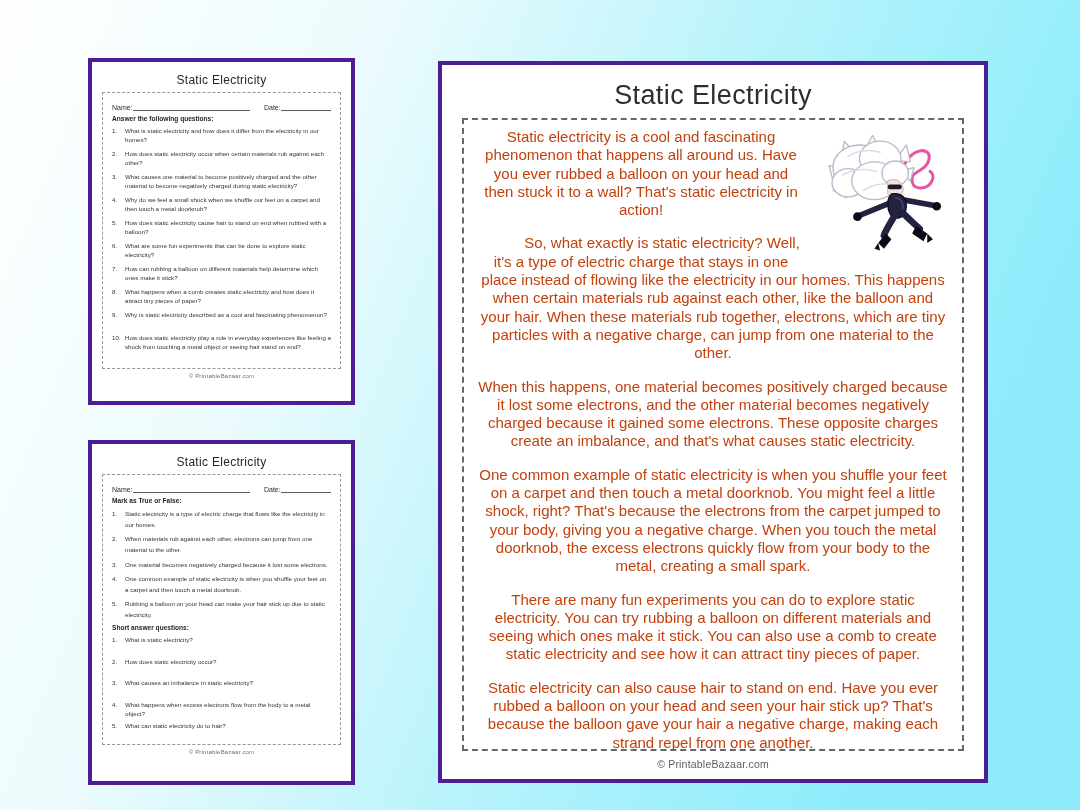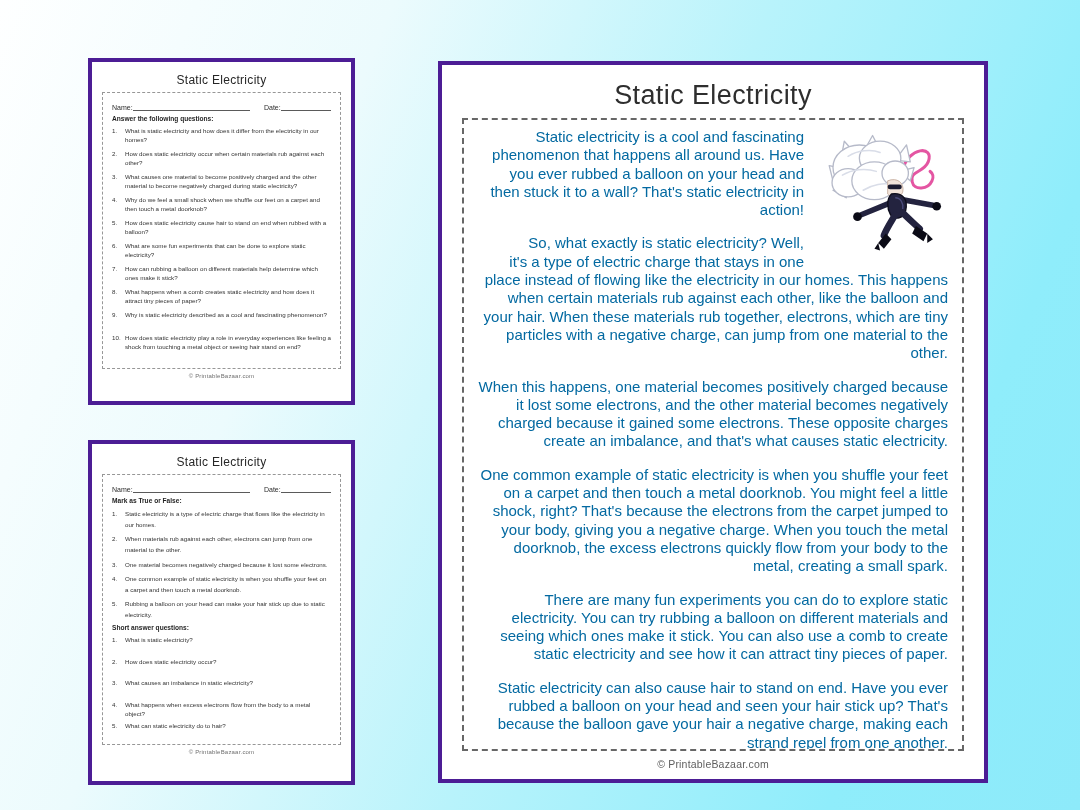--- a/index.html
+++ b/index.html
@@ -43,22 +43,22 @@
   
   .mainpage{left:438px;top:61px;width:550px;height:722px;padding:0 20px;}
   .rp-title{
     margin:15px 0 7px 0;text-align:center;font-size:27px;font-weight:400;
     color:#2e2e2e;letter-spacing:.4px;
   }
   .rp-box{
     flex:1 1 auto;border:2px dashed #676767;padding:8px 14px;overflow:hidden;
   }
   .rp-box p{
-    margin:0 0 15px 0;font-size:15px;line-height:1.22;color:#0369a1;
-    text-align:right;
+    margin:0 0 15px 0;font-size:15px;line-height:1.22;color:#c2410c;
+    text-align:center;
   }
   .rp-box p.indent{text-indent:42px;}
   .clipart{
     float:right;width:132px;height:132px;margin:0 0 6px 12px;background:#ffffff;
   }
   .clipart svg{width:100%;height:100%;display:block;}
   .rp-foot{
     flex:0 0 auto;text-align:center;font-size:10.5px;color:#5f5f5f;
     padding:7px 0 9px 0;letter-spacing:.2px;
   }

